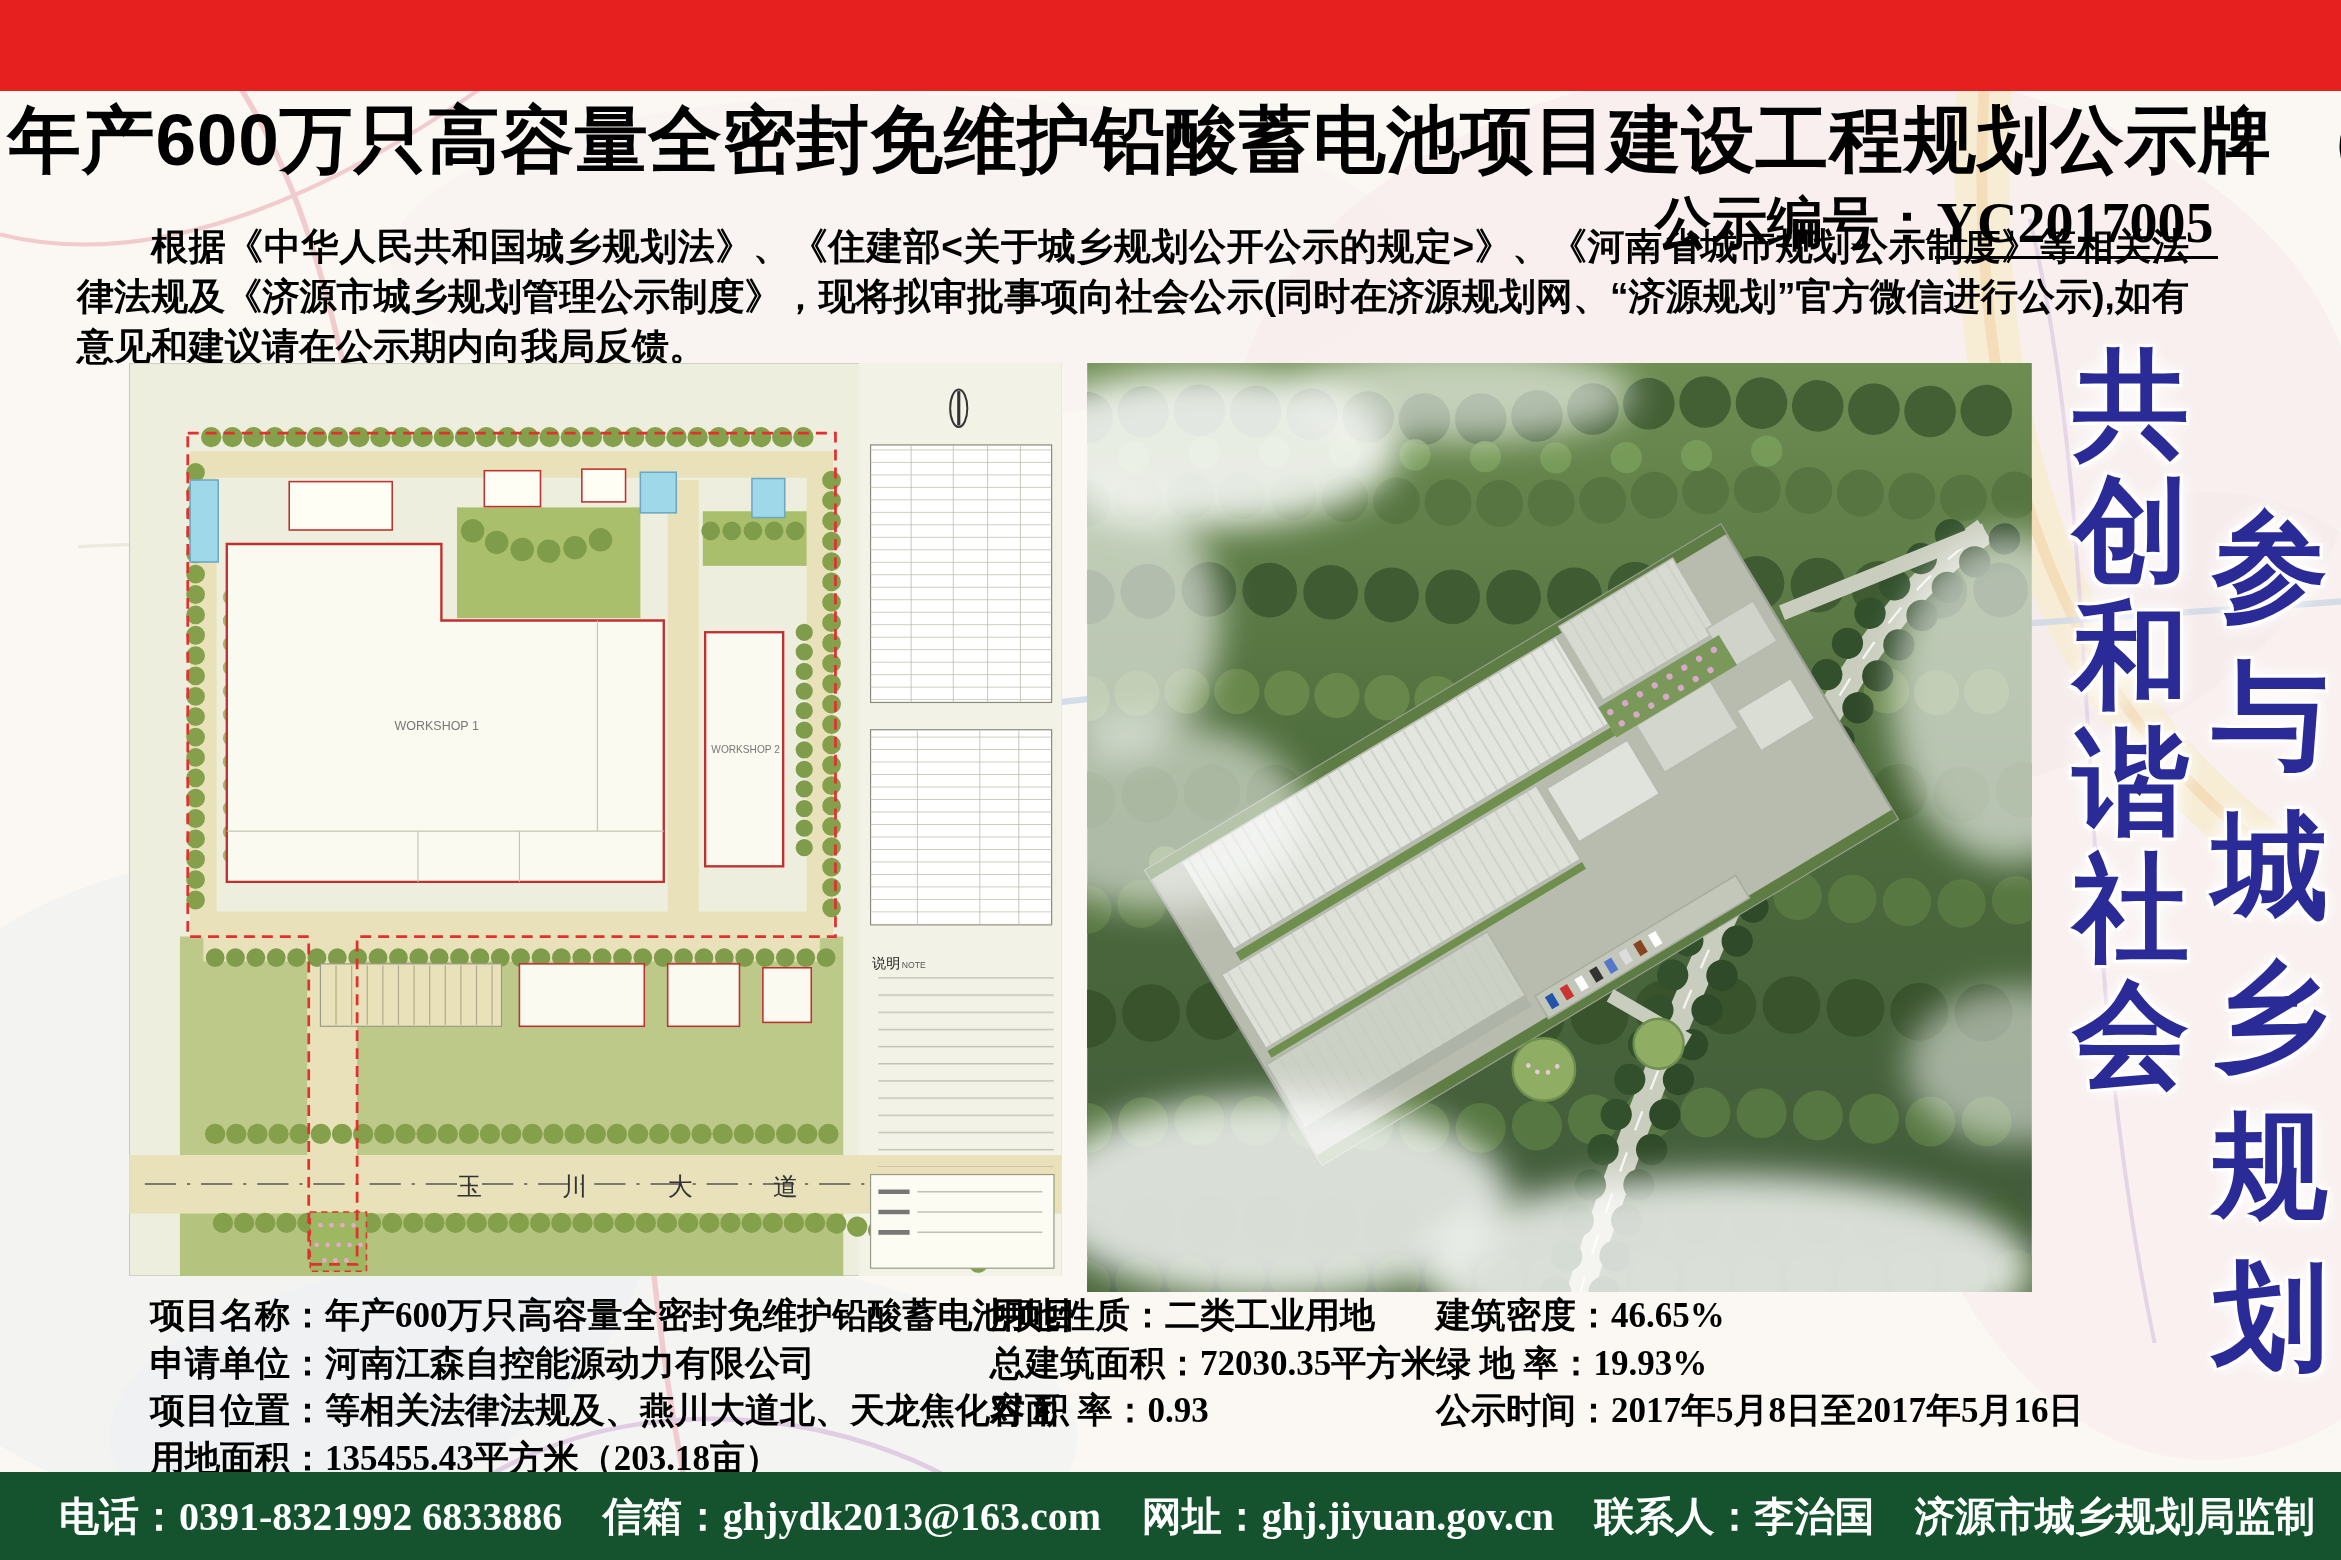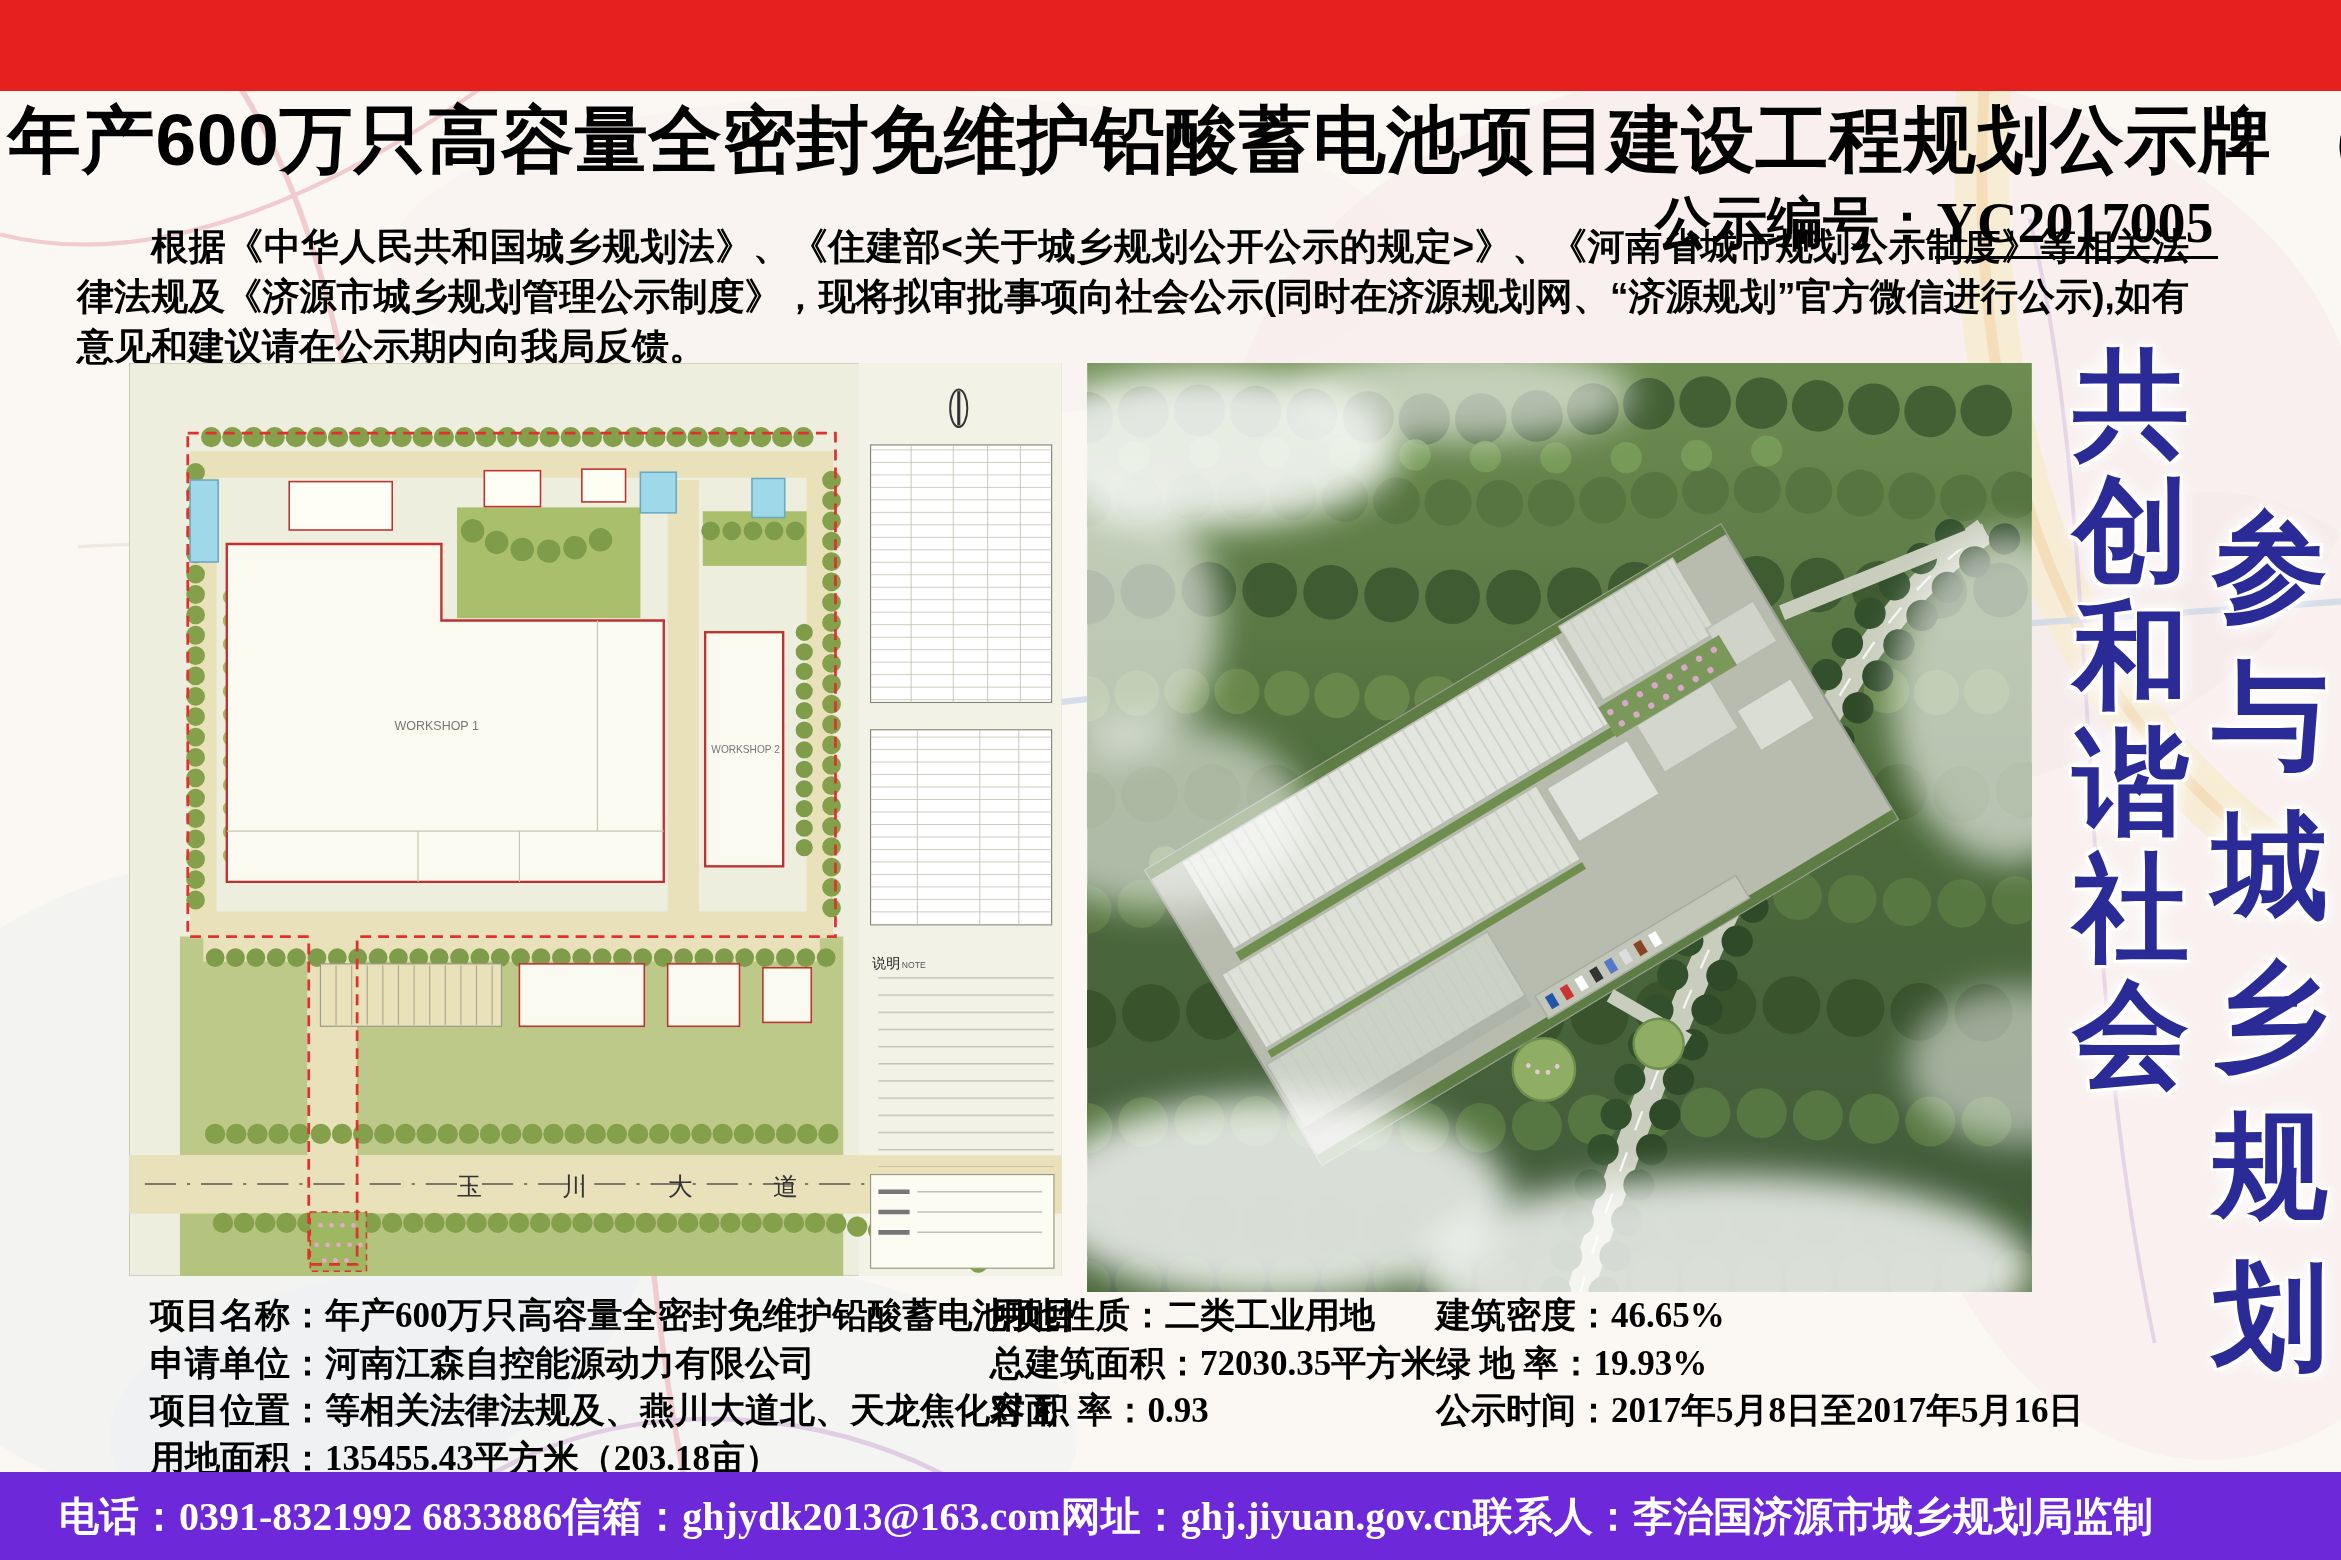--- a/index.html
+++ b/index.html
@@ -24,23 +24,23 @@
   .slogan .vchar{font-size:116px;line-height:1;}
   .slogan-a{left:2073px;top:347px;}
   .slogan-a .vchar{height:126px;}
   .slogan-b{left:2212px;top:509px;}
   .slogan-b .vchar{height:150px;}
   .details{position:absolute;left:0;top:0;width:2216px;height:1561px;pointer-events:none;}
   .drow{position:absolute;font-family:"Liberation Serif",serif;font-weight:bold;
         font-size:35px;color:#000;white-space:nowrap;}
   .c1{left:150px;}  .c2{left:990px;}  .c3{left:1436px;font-family:Liberation Serif, serif;}
   .r1{top:1292px;} .r2{top:1340px;} .r3{top:1387px;} .r4{top:1435px;}
-  .footbar{position:absolute;left:0;top:1472px;width:2342px;height:89px;background:#6d28d9;
-           display:flex;align-items:center;
-           padding:0 16px 0 59px;box-sizing:border-box;}
+  .footbar{position:absolute;left:0;top:1472px;width:2342px;height:89px;background:#14532d;
+           display:flex;align-items:center;justify-content:space-between;
+           padding:0 27px 0 59px;box-sizing:border-box;}
   .footbar span{font-family:"Liberation Serif",serif;font-weight:bold;font-size:40px;
                 color:#fff;white-space:nowrap;}
 </style>
 </head>
 <body>
 
 <div class="page">
 
   <svg class="map-bg" viewBox="0 0 3000 1999">
     <rect x="0" y="0" width="3000" height="1999" fill="#fbf8f3"></rect>

